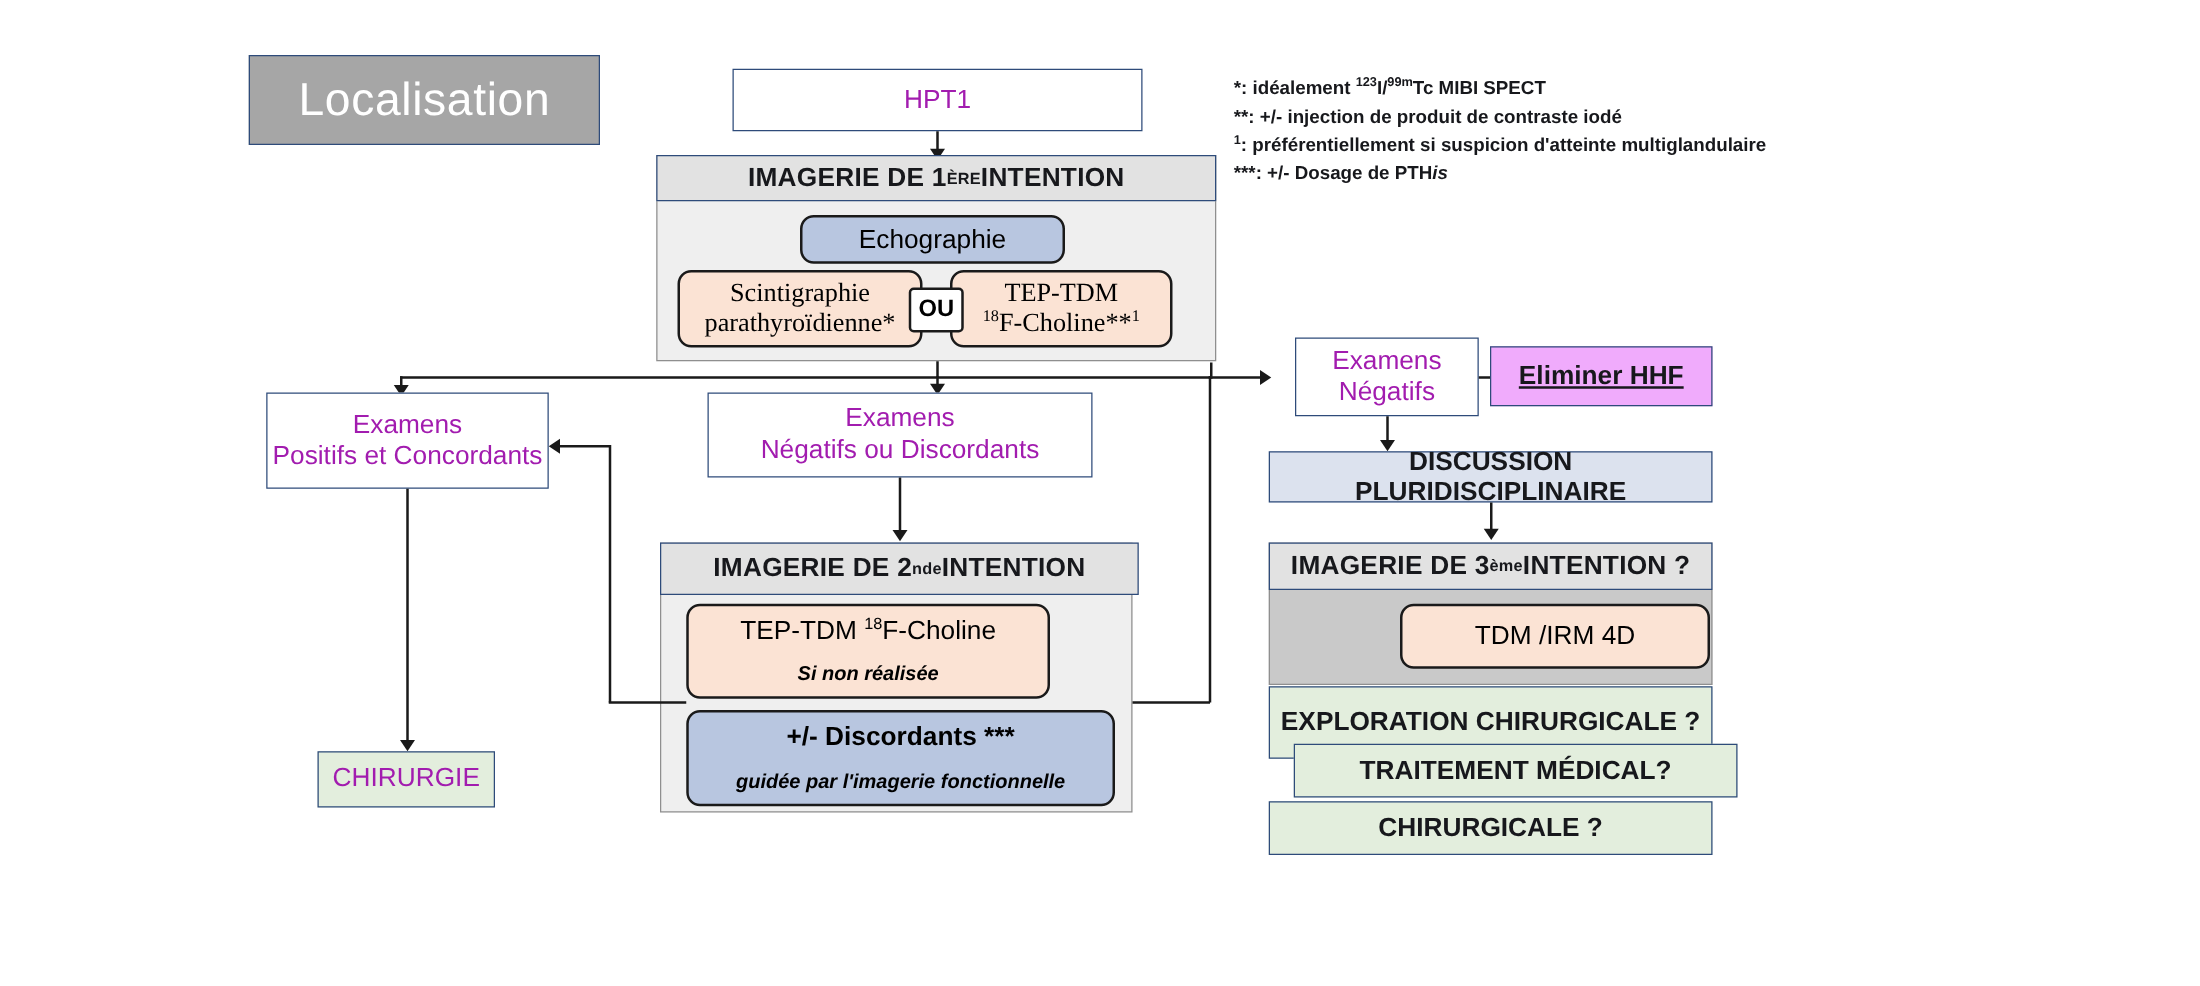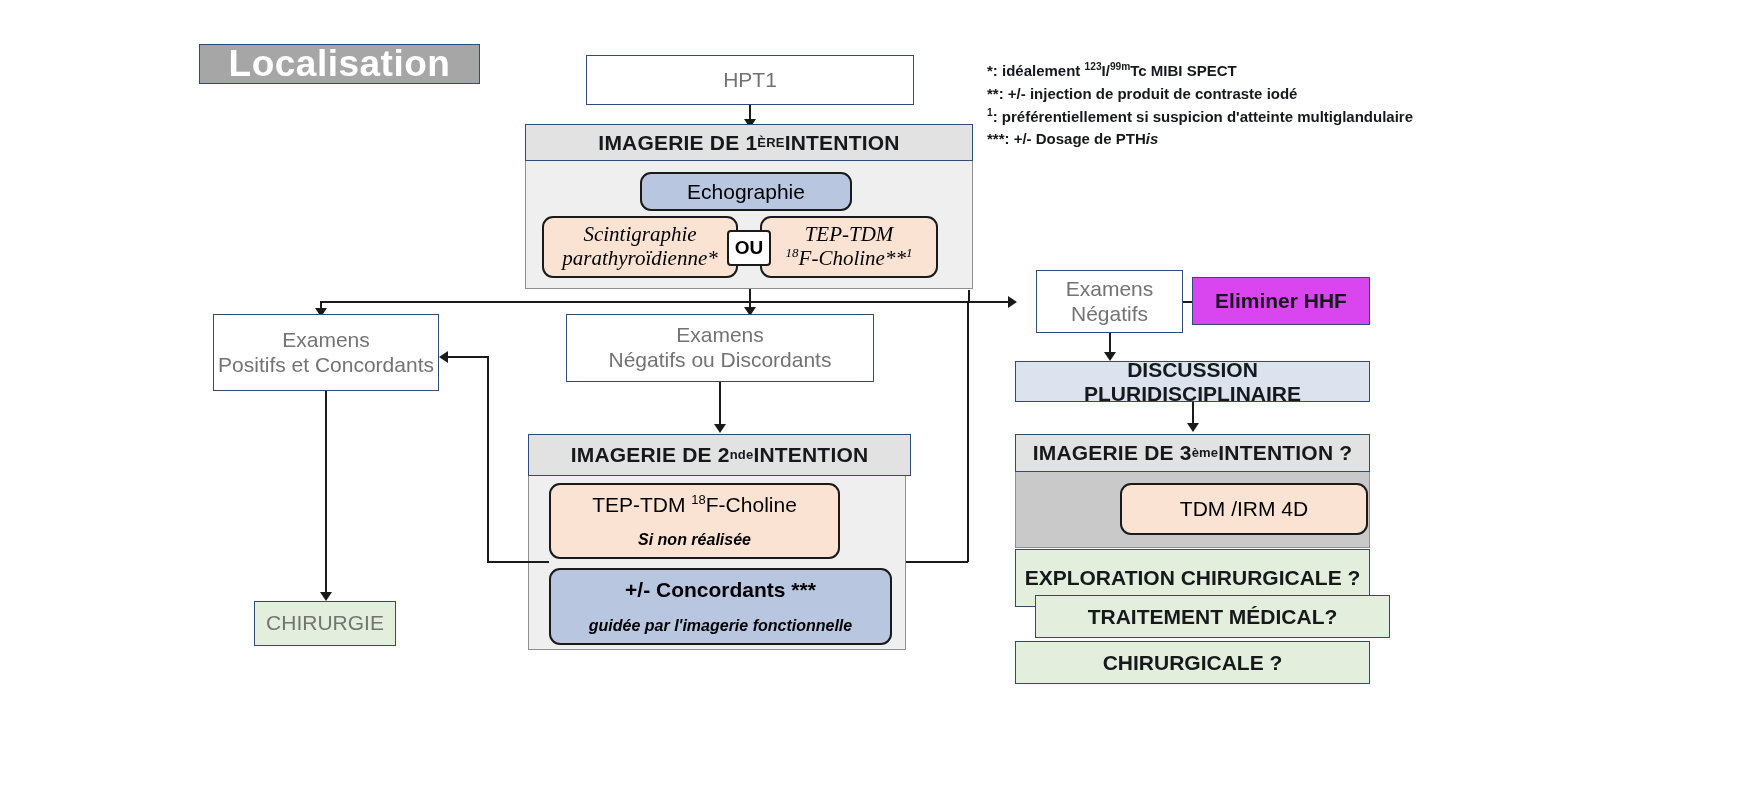--- a/index.html
+++ b/index.html
@@ -18,21 +18,21 @@
     overflow: hidden;
   }
   .box {
     position: absolute;
     box-sizing: border-box;
     display: flex;
     flex-direction: column;
     align-items: center;
     justify-content: center;
     text-align: center;
-    color: #737373;
+    color: #a21caf;
     line-height: 1.18;
   }
 
   
   .title-chip {
     background: #a6a6a6;
     border: 1.5px solid #2e4b7a;
     color: #ffffff;
     font-size: 37px;
     letter-spacing: 0.5px;
@@ -84,21 +84,21 @@
     flex-direction: column;
     align-items: center;
     justify-content: center;
     text-align: center;
     line-height: 1.12;
   }
   .pill-blue  { background: #b8c6e0; }
   .pill-peach { background: #fbe3d4; }
   .pill .main  { font-size: 21px; }
   .pill .sub   { font-size: 16px; font-style: italic; font-weight: 700; margin-top: 15px; }
-  .serif { font-family: "Liberation Serif", serif; font-style: italic; }
+  .serif { font-family: "Liberation Serif", serif; }
   .bold  { font-weight: 700; }
   sup.sm { font-size: .62em; vertical-align: super; line-height: 0; }
 
   
   .ou-box {
     position: absolute;
     box-sizing: border-box;
     background: #ffffff;
     border: 2.2px solid #1a1a1a;
     border-radius: 4px;
@@ -118,21 +118,21 @@
     display: flex;
     align-items: center;
     justify-content: center;
     font-size: 21px;
     font-weight: 700;
     text-align: center;
     color: #17181c;
   }
   .bar-blue  { background: #dce2ee; }
   .bar-green { background: #e3eedd; }
-  .bar-cream { background: #d946ef; font-weight: 700; }
+  .bar-cream { background: #f0abfc; font-weight: 700; text-decoration: underline; }
 
   .soft-green {
     background: #e3eedd;
     border: 1.6px solid #2e4b7a;
     font-size: 21px;
   }
 
   
   .legend {
     position: absolute;
@@ -173,21 +173,21 @@
     border-top: 6px solid transparent;
     border-bottom: 6px solid transparent;
     border-right: 9px solid #1a1a1a;
   }
 </style>
 </head>
 <body>
 
 <div id="canvas">
 
-  <div class="box title-chip" style="left:199px; top:44px; width:281px; height:40px;font-weight:bold;">
+  <div class="box title-chip" style="left:199px; top:44px; width:281px; height:72px;">
     <span>Localisation</span>
   </div>
 
   <div class="box white-box" style="left:586px; top:55px; width:328px; height:50px;">
     <span>HPT1</span>
   </div>
 
   <div class="ln ln-v" style="left:749px; top:105px; height:16px;"></div>
   <div class="arrow-d" style="left:744px; top:119px;"></div>
 
@@ -253,21 +253,21 @@
       <sup>nde</sup>
       <span> INTENTION</span>
   </div>
 
   <div class="pill pill-peach" style="left:549px; top:483px; width:291px; height:76px;">
     <span class="main"><span>TEP-TDM </span><sup class="sm">18</sup><span>F-Choline</span></span>
     <span class="sub">Si non réalisée</span>
   </div>
 
   <div class="pill pill-blue" style="left:549px; top:568px; width:343px; height:77px;">
-    <span class="main bold">+/- Concordants ***</span>
+    <span class="main bold">+/- Discordants ***</span>
     <span class="sub">guidée par l'imagerie fonctionnelle</span>
   </div>
 
   <div class="ln ln-h" style="left:487px; top:561px; width:62px;"></div>
   <div class="ln ln-v" style="left:487px; top:356px; height:206px;"></div>
   <div class="ln ln-h" style="left:448px; top:356px; width:40px;"></div>
   <div class="arrow-l" style="left:439px; top:351px;"></div>
 
   <div class="ln ln-h" style="left:906px; top:561px; width:62px;"></div>
   <div class="ln ln-v" style="left:967px; top:301px; height:261px;"></div>

